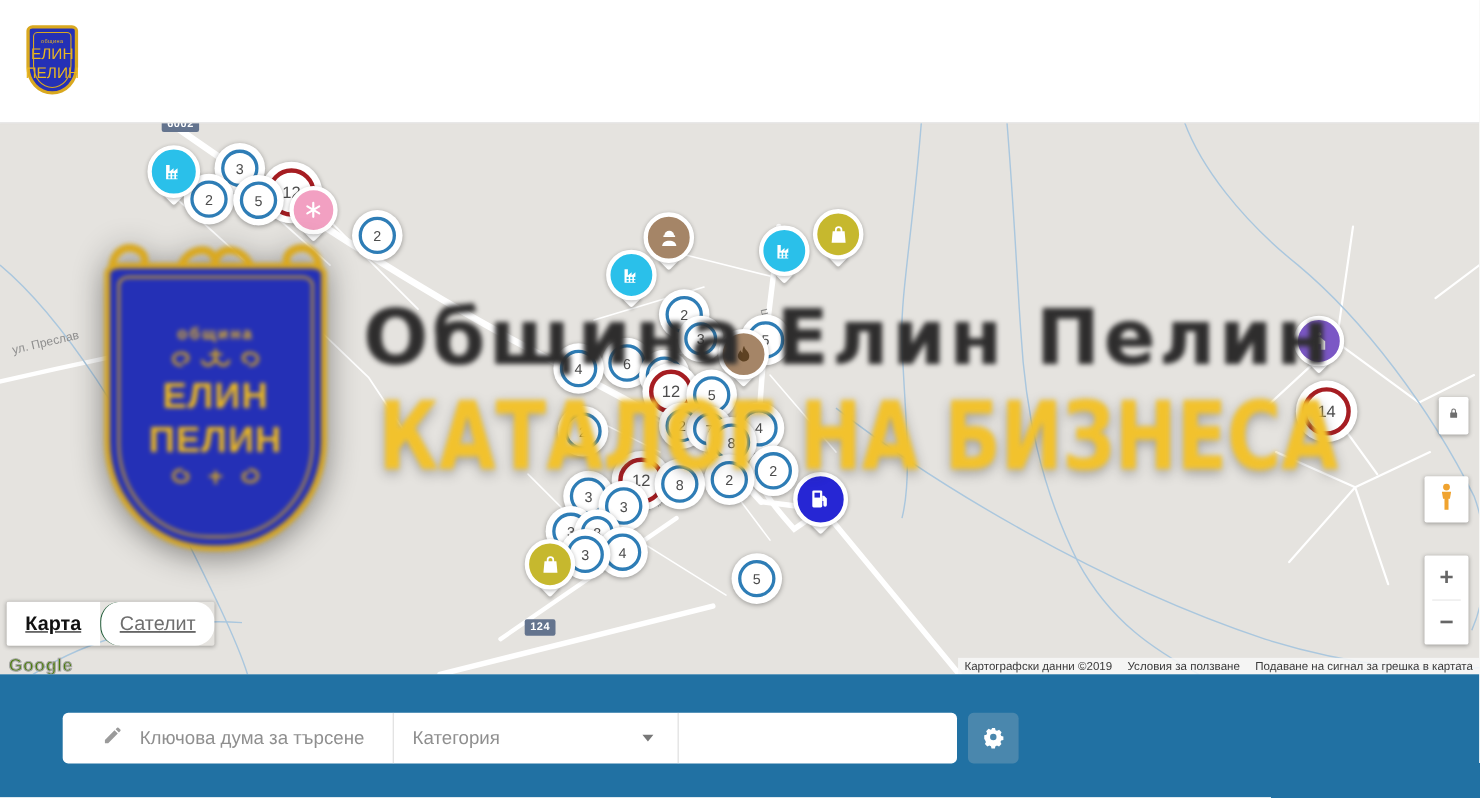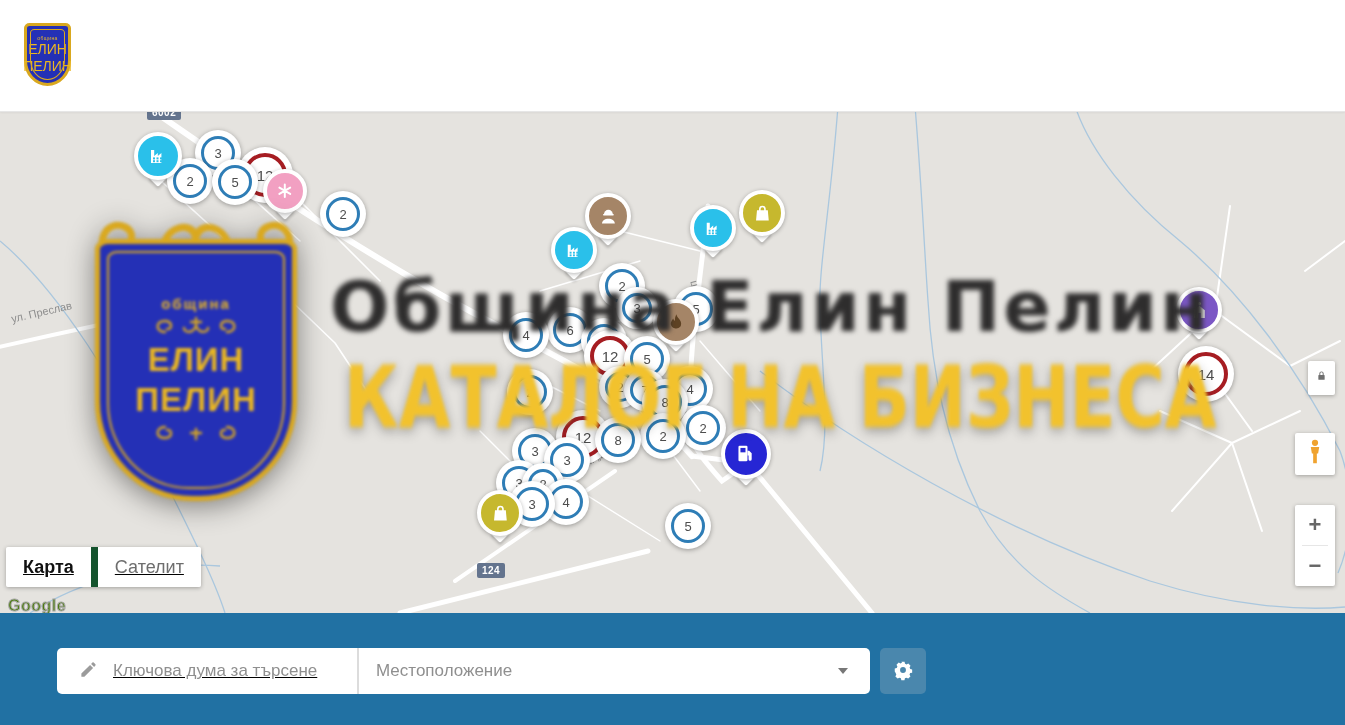--- a/index.html
+++ b/index.html
@@ -44,37 +44,37 @@
   .wm-body .crest-top{font-size:15px;letter-spacing:2px;font-weight:bold;margin-bottom:2px;}
   .wm-body .crest-l{font-size:33px;font-weight:bold;line-height:1.2;letter-spacing:1px;}
   .wm-orn{width:86px;height:26px;}
   .wm-title{position:absolute;left:330px;top:155px;font-family:"DejaVu Sans",sans-serif;font-weight:bold;font-size:70px;letter-spacing:3px;color:#2e2d2d;filter:blur(2.6px);white-space:nowrap;}
   .wm-subtitle{position:absolute;left:344px;top:236px;font-family:"DejaVu Sans",sans-serif;font-weight:bold;font-size:86px;letter-spacing:0;color:#f2c22d;transform:scaleX(.78);transform-origin:0 50%;filter:blur(2.2px);text-shadow:0 4px 12px rgba(40,40,40,.4);white-space:nowrap;}
 
   
   .maptype{position:absolute;left:6px;top:436px;display:flex;z-index:10;box-shadow:0 1px 4px rgba(0,0,0,.3);border-radius:2px;overflow:hidden;text-decoration:underline;}
   .mt-btn{height:40px;padding:0 17px;background:#fff;border:none;font-family:"Liberation Sans",sans-serif;font-size:18px;color:#6e6e6e;cursor:pointer;}
   .mt-btn.active{color:#111;font-weight:bold;}
-  .mt-btn + .mt-btn{border-left:7px solid #14532d;}
+  .mt-btn + .mt-btn{border-left:1px solid #14532d;border-radius:18px;}
   .glogo{position:absolute;left:8px;top:486px;z-index:10;font-size:16px;font-weight:bold;color:#4d7c0f;letter-spacing:.5px;-webkit-text-stroke:1px #a8a8a8;cursor:pointer;}
   .attribution{position:absolute;right:0;bottom:0;height:15px;z-index:10;display:flex;align-items:center;gap:14px;background:rgba(248,248,248,.85);padding:0 6px;font-size:10.5px;color:#3a3a3a;}
   .attribution span{white-space:nowrap;}
   .ctrl{position:absolute;background:#fff;border-radius:2px;box-shadow:0 1px 4px rgba(0,0,0,.3);display:flex;align-items:center;justify-content:center;z-index:10;cursor:pointer;}
   .lock-btn{left:1308px;top:250px;width:27px;height:34px;}
   .pegman-btn{left:1295px;top:322px;width:40px;height:42px;}
   .zoomctl{position:absolute;left:1295px;top:394px;width:40px;height:81px;background:#fff;border-radius:2px;box-shadow:0 1px 4px rgba(0,0,0,.3);display:flex;flex-direction:column;align-items:center;z-index:10;}
   .zbtn{width:40px;height:40px;background:none;border:none;font-size:22px;font-weight:bold;color:#666;cursor:pointer;line-height:1;padding:0;}
   .zdiv{width:26px;height:1px;background:#e6e6e6;}
 
   
   .searchbar{position:absolute;top:613px;left:0;width:1345px;height:112px;background:#2171a3;z-index:20;}
   .search-right{position:absolute;right:0;top:0;width:360px;height:112px;background:#1e5a80;}
   .pill{position:absolute;left:57px;top:35px;width:813px;height:46px;background:#fff;border-radius:5px;display:flex;align-items:center;overflow:hidden;}
   .field{height:100%;display:flex;align-items:center;box-sizing:border-box;}
-  .f-key{flex:0 0 300px;padding-left:22px;gap:13px;text-decoration:underline;}
+  .f-key{flex:0 0 300px;padding-left:36px;gap:13px;}
   .f-key input{border:none;outline:none;font-family:"Liberation Sans",sans-serif;font-size:17px;color:#555;width:210px;background:transparent;}
   .f-key input::placeholder{color:#8f8f8f;opacity:1;}
   .vdiv{width:1px;height:100%;background:#dcdcdc;flex:0 0 1px;}
   .f-sel{flex:0 0 258px;justify-content:space-between;padding:0 22px 0 17px;cursor:pointer;}
   .f-loc{flex:1;}
   .sel-text{font-size:17px;color:#8f8f8f;}
   .caret{width:0;height:0;border-left:5px solid transparent;border-right:5px solid transparent;border-top:6px solid #777;}
   .gear{position:absolute;left:880px;top:35px;width:46px;height:46px;background:#4a87ad;border:none;border-radius:5px;display:flex;align-items:center;justify-content:center;cursor:pointer;}
   .search-btn{position:absolute;left:33px;top:35px;width:300px;height:46px;background:#eec62f;border:none;border-radius:4px;color:#fff;font-family:"Liberation Sans",sans-serif;font-size:16px;font-weight:bold;letter-spacing:1.5px;display:flex;align-items:center;justify-content:center;gap:12px;cursor:pointer;box-shadow:0 2px 0 rgba(0,0,0,.1);}
 </style>
@@ -364,20 +364,25 @@
       </div>
       <div class="wm-title">Община Елин Пелин</div>
       <div class="wm-subtitle">КАТАЛОГ НА БИЗНЕСА</div>
     </div>
 
     <div class="maptype">
       <button class="mt-btn active">Карта</button>
       <button class="mt-btn">Сателит</button>
     </div>
     <div class="glogo">Google</div>
+    <div class="attribution">
+        <span>Картографски данни ©2019</span>
+        <span>Условия за ползване</span>
+        <span>Подаване на сигнал за грешка в картата</span>
+      </div>
 
     <div class="ctrl lock-btn">
       <span><svg width="13" height="16" viewBox="0 0 24 24">
             <path fill="#6f6f6f" d="M8 10V7.5a4 4 0 0 1 8 0V10h.8a1 1 0 0 1 1 1v7a1 1 0 0 1-1 1H7.2a1 1 0 0 1-1-1v-7a1 1 0 0 1 1-1H8zm1.8 0h4.4V7.5a2.2 2.2 0 0 0-4.4 0V10z"></path>
           </svg></span>
     </div>
     <div class="ctrl pegman-btn">
       <span><svg width="22" height="28" viewBox="0 0 24 30">
             <g fill="#f0a32f">
               <circle cx="12" cy="5" r="3.4"></circle>
@@ -394,25 +399,25 @@
 
   <div class="searchbar">
     <div class="pill">
       <div class="field f-key">
         <span><svg width="19" height="19" viewBox="0 0 24 24">
               <path fill="#9b9b9b" d="M3 17.2V21h3.8L17.8 10 14 6.2 3 17.2zM20.7 7.1a1.2 1.2 0 0 0 0-1.7l-2.1-2.1a1.2 1.2 0 0 0-1.7 0l-1.6 1.6 3.8 3.8 1.6-1.6z"></path>
             </svg></span>
         <input placeholder="Ключова дума за търсене" style="">
       </div>
       <div class="vdiv"></div>
+      <div class="field f-sel">
+        <span class="sel-text">Категория</span>
+        <span class="caret"></span>
+      </div>
       <div class="vdiv"></div>
-      <div class="field f-sel f-loc">
-        <span class="sel-text">Местоположение</span>
-        <span class="caret"></span>
-      </div>
     </div>
     <button class="gear">
       <span><svg width="22" height="22" viewBox="0 0 24 24">
             <path fill="#fff" fill-rule="evenodd" d="M10.3 3h3.4l.5 2.2c.5.2 1 .4 1.5.7l2.1-1 2.4 2.4-1 2.1c.3.5.5 1 .7 1.5l2.1.6v3.4l-2.2.5c-.2.5-.4 1-.7 1.5l1 2.1-2.4 2.4-2.1-1c-.5.3-1 .5-1.5.7l-.5 2.2h-3.4l-.5-2.2c-.5-.2-1-.4-1.5-.7l-2.1 1-2.4-2.4 1-2.1c-.3-.5-.5-1-.7-1.5L3 13.7v-3.4l2.2-.5c.2-.5.4-1 .7-1.5l-1-2.1 2.4-2.4 2.1 1c.5-.3 1-.5 1.5-.7L10.3 3zM12 8.8a3.2 3.2 0 1 0 0 6.4 3.2 3.2 0 0 0 0-6.4z"></path>
           </svg></span>
     </button>
   </div>
 
 </div>
 

